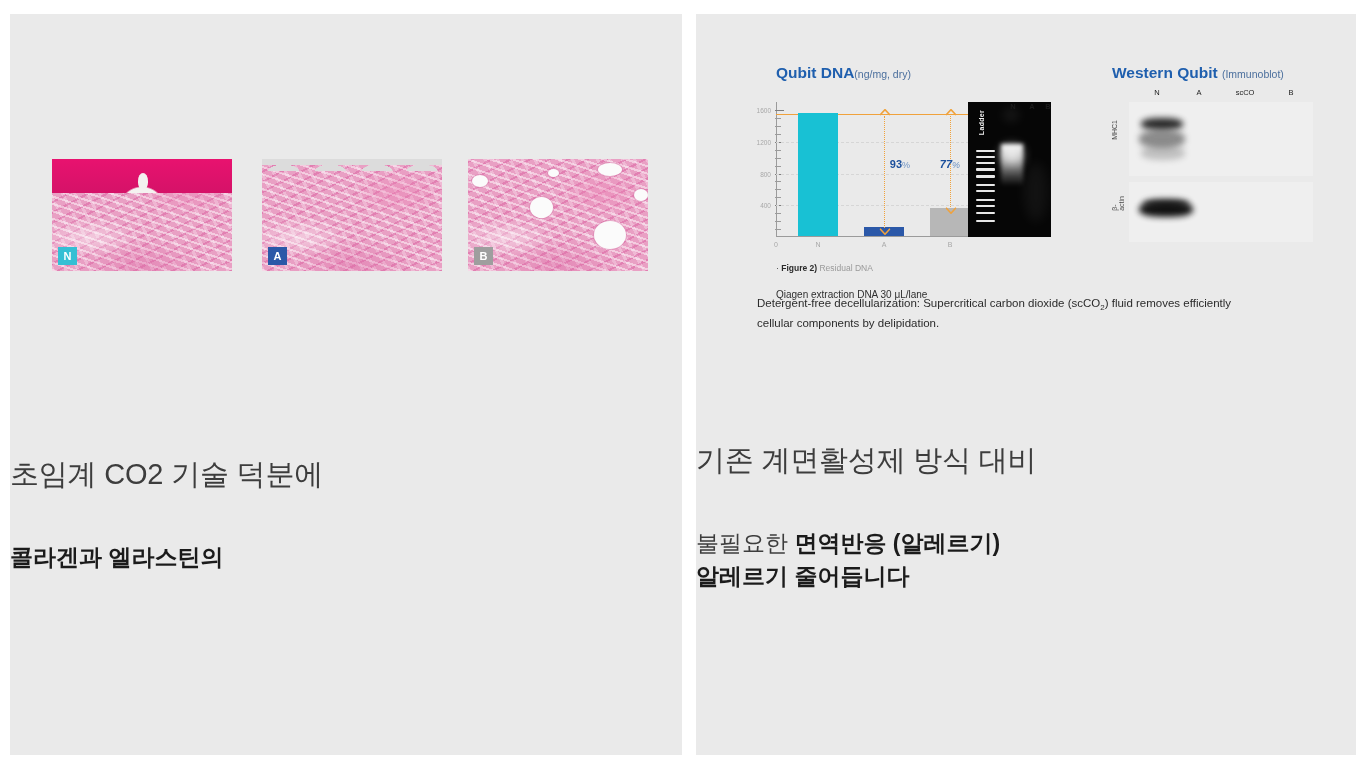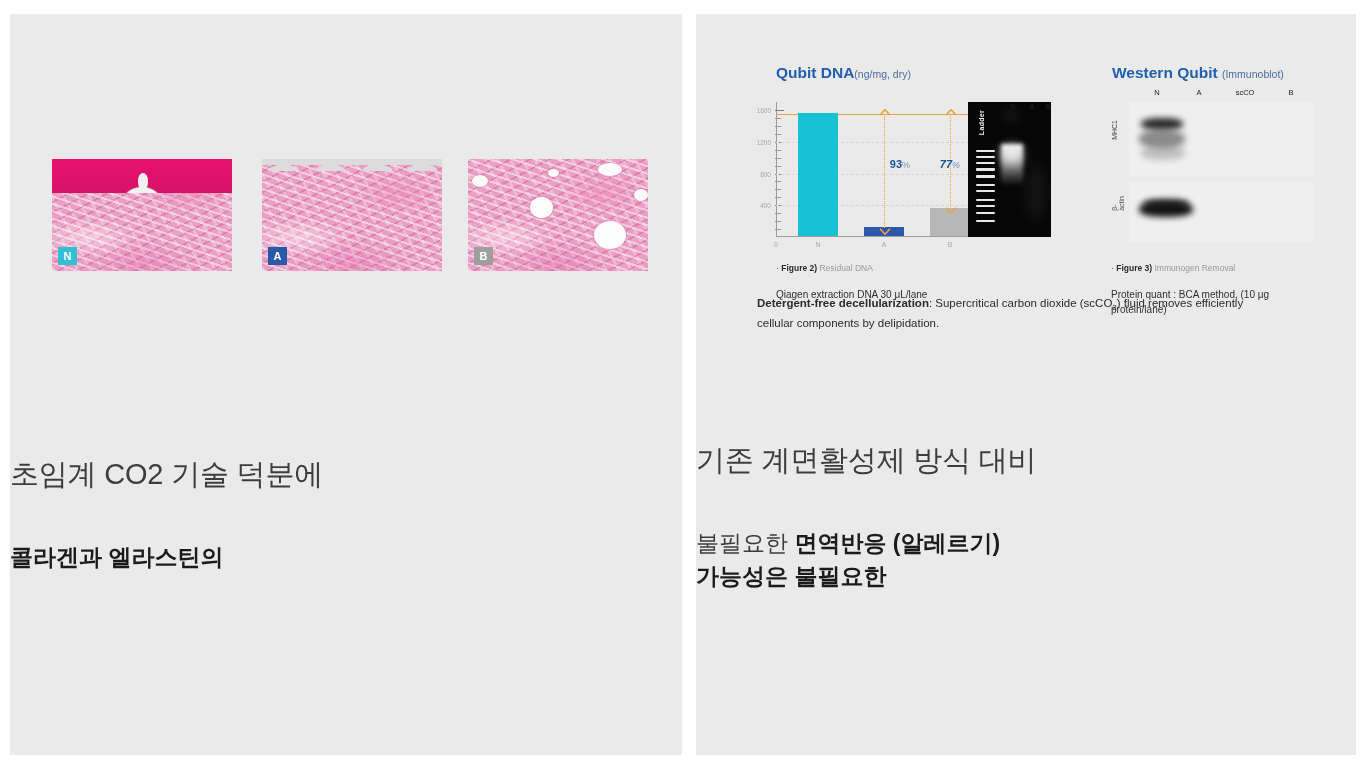--- a/index.html
+++ b/index.html
@@ -129,21 +129,21 @@
   .cap{position:absolute;font-size:8.5px;line-height:1.5;color:#3c3c3c;white-space:pre-line;}
   .cap .tag{font-weight:700;color:#2a2a2a;}
   .cap .dim{color:#9a9a9a;}
   .cap .body{font-size:10px;color:#2f2f2f;}
 
   
   .note{
     position:absolute;left:757px;top:295px;width:500px;
     font-size:11.5px;line-height:1.55;color:#2b2b2b;
   }
-  .note b{font-weight:700;}
+  .note b{font-weight:400;}
   .note sub{font-size:8px;}
 </style>
 </head>
 <body>
 
 <div class="slide-root">
 
   <div class="panel panel-left">
 
     <div class="histo-row">
@@ -317,30 +317,26 @@
       </div>
       <div class="wb-row-lab" style="top:18px;">MHC1</div>
 
       <div class="wb-row" style="top:80px;height:60px;">
         <div class="band" style="left:10px;top:20px;width:54px;height:15px;background:#0d0d0d;opacity:.96;"></div>
         <div class="band" style="left:14px;top:17px;width:46px;height:10px;background:#0d0d0d;opacity:.8;"></div>
       </div>
       <div class="wb-row-lab" style="top:94px;">β-actin</div>
     </div>
 
-    <div class="cap" style="left:415px;top:205px;width:200px;">
-      <div>· <span class="tag">Figure 3)</span><span class="dim"> Immunogen Removal</span></div>
-      <div class="body">Protein quant : BCA method, (10 μg protein/lane)</div>
-    </div>
   </div>
 
   <div class="note">
     <b>Detergent-free decellularization</b><span>: Supercritical carbon dioxide (scCO</span><sub>2</sub><span>) fluid removes efficiently cellular components by delipidation.</span>
   </div>
 
   <div class="copy copy-lead right-lead" style="left:696px;width:660px;">기존 계면활성제 방식 대비</div>
 
   <div class="copy copy-main right-main" style="left:696px;width:660px;">
     <div><span>불필요한 </span><b>면역반응 (알레르기)</b></div>
-    <div><b>가능성은 불필요한</b></div>
+    <div><b>알레르기 줄어듭니다</b></div>
   </div>
 
 </div>
 
 </body></html>

